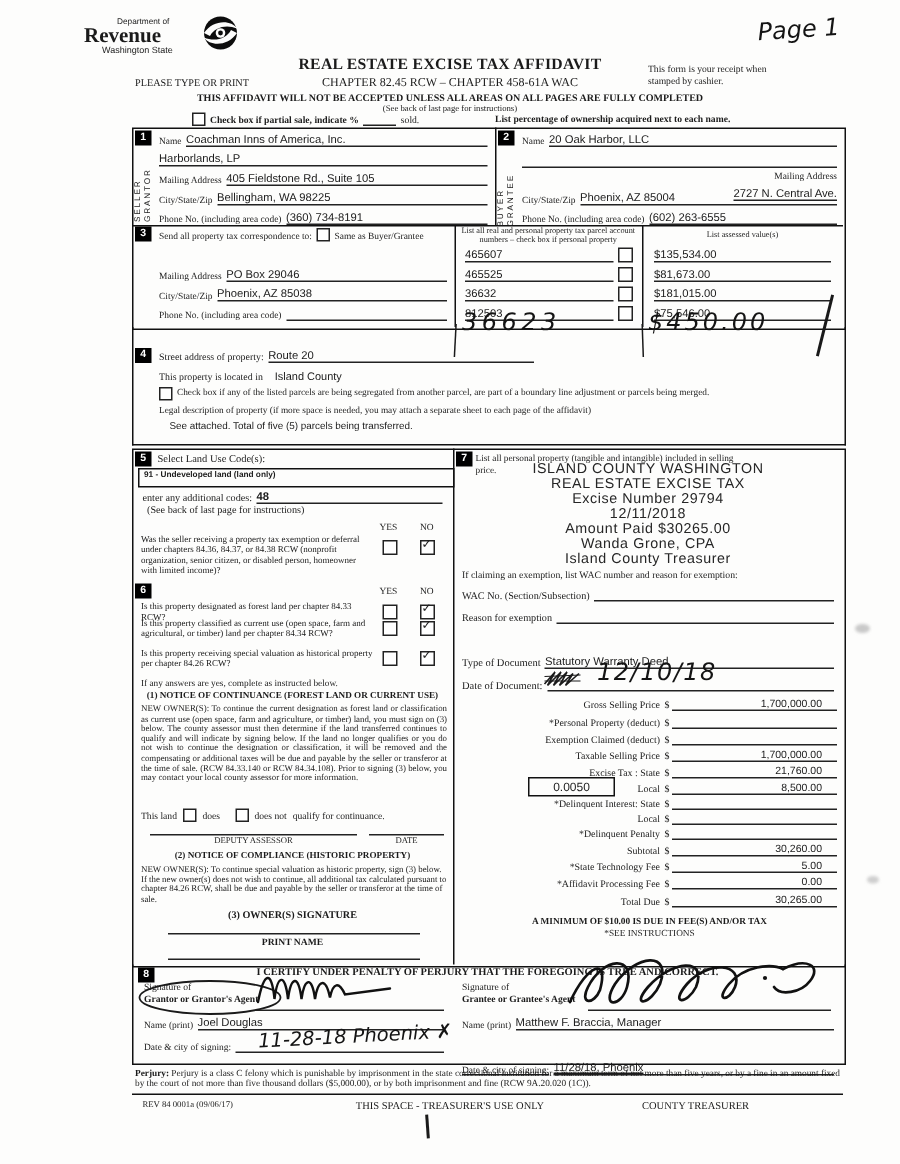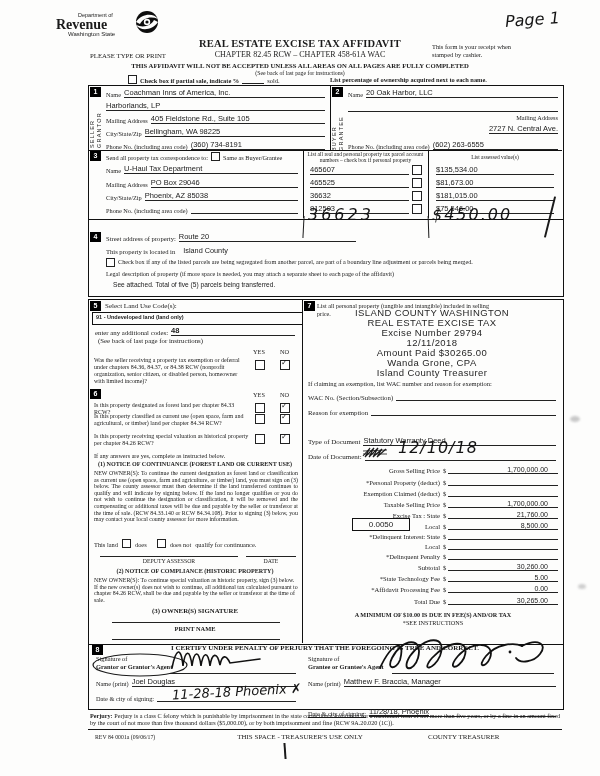--- a/index.html
+++ b/index.html
@@ -104,34 +104,34 @@
   </div>
   <div class="abs row" style="left:348px;top:88px;width:210px;">
     <span class="flabel">Name</span>
     <span class="fval">20  Oak Harbor, LLC</span>
   </div>
   <div class="abs u" style="left:348px;top:101px;width:210px;height:10px;"></div>
   <div class="abs row" style="left:348px;top:114px;width:210px;flex-direction:column;">
     <span class="flabel">Mailing Address</span>
     <span class="fval">2727 N. Central Ave.</span>
   </div>
+  <div class="abs row" style="left:348px;top:127px;width:210px;">
+    <span class="flabel">City/State/Zip</span>
+    <span class="fval">Phoenix, AZ 85004</span>
+  </div>
   <div class="abs row" style="left:348px;top:140px;width:210px;">
     <span class="flabel">Phone No. (including area code)</span>
     <span class="fval">(602) 263-6555</span>
   </div>
 
   <div class="abs secno" style="left:90px;top:151px;">3</div>
   <div class="abs row" style="left:106px;top:152px;font-size:6.3px;">
     <span>Send all property tax correspondence to:</span>
     <span class="cb"></span>
     <span>Same as Buyer/Grantee</span>
-  </div>
-  <div class="abs row" style="left:106px;top:164px;width:192px;">
-    <span class="flabel">Name</span>
-    <span class="fval">U-Haul Tax Department</span>
   </div>
   <div class="abs row" style="left:106px;top:178px;width:192px;">
     <span class="flabel">Mailing Address</span>
     <span class="fval">PO Box 29046</span>
   </div>
   <div class="abs row" style="left:106px;top:191px;width:192px;">
     <span class="flabel">City/State/Zip</span>
     <span class="fval">Phoenix, AZ 85038</span>
   </div>
   <div class="abs row" style="left:106px;top:204px;width:192px;">

